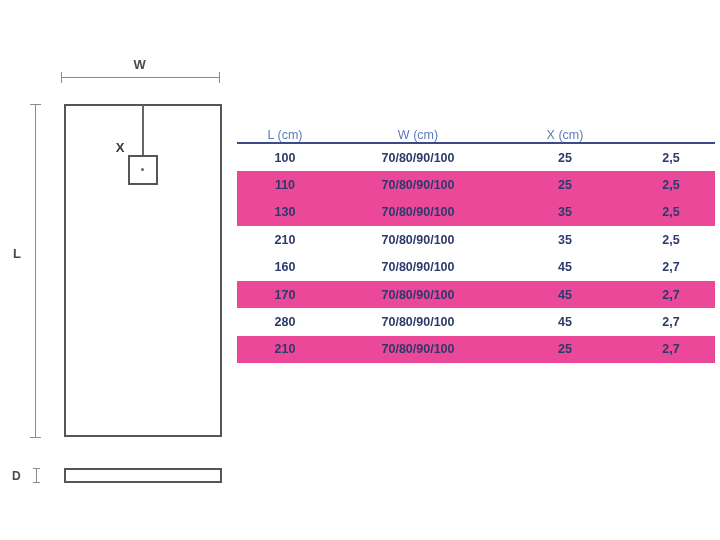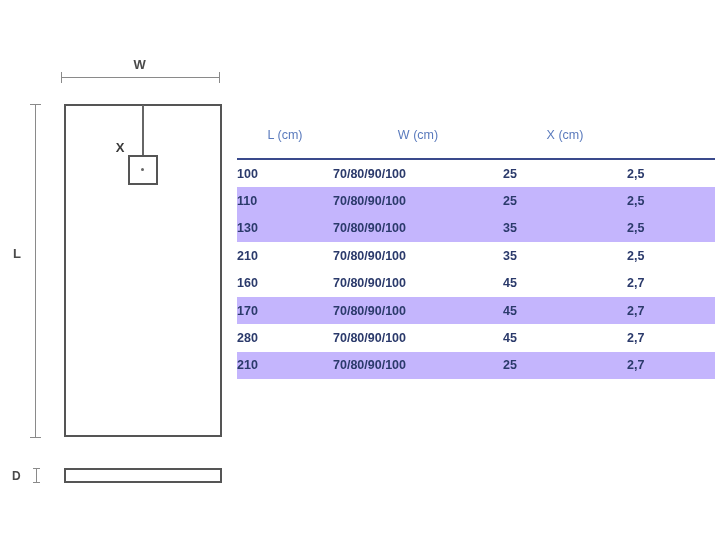--- a/index.html
+++ b/index.html
@@ -228,38 +228,38 @@
 
   table.spec {
     border-collapse: collapse;
     width: 478px;
     table-layout: fixed;
   }
   table.spec th {
     font-size: 12.5px;
     font-weight: normal;
     color: #5b7bbd;
-    padding: 0 0 16px 0;
+    padding: 0 0 0 0;
     text-align: center;
     vertical-align: bottom;
     height: 42px;
   }
   table.spec thead tr {
     border-bottom: 2px solid #3a4a8c;
   }
   table.spec td {
     font-size: 12.5px;
     color: #2b3a6b;
-    text-align: left;
+    text-align: center;
     height: 27.4px;
     padding: 0;
     font-weight: bold;
   }
   table.spec tbody tr.odd  { background: #ffffff; }
-  table.spec tbody tr.even { background: #c4b5fd; }
+  table.spec tbody tr.even { background: #ec4899; }
 
   col.c-l { width: 96px; }
   col.c-w { width: 170px; }
   col.c-x { width: 124px; }
   col.c-d { width: 88px; }
 </style>
 </head>
 <body>
 
 <div id="page">

